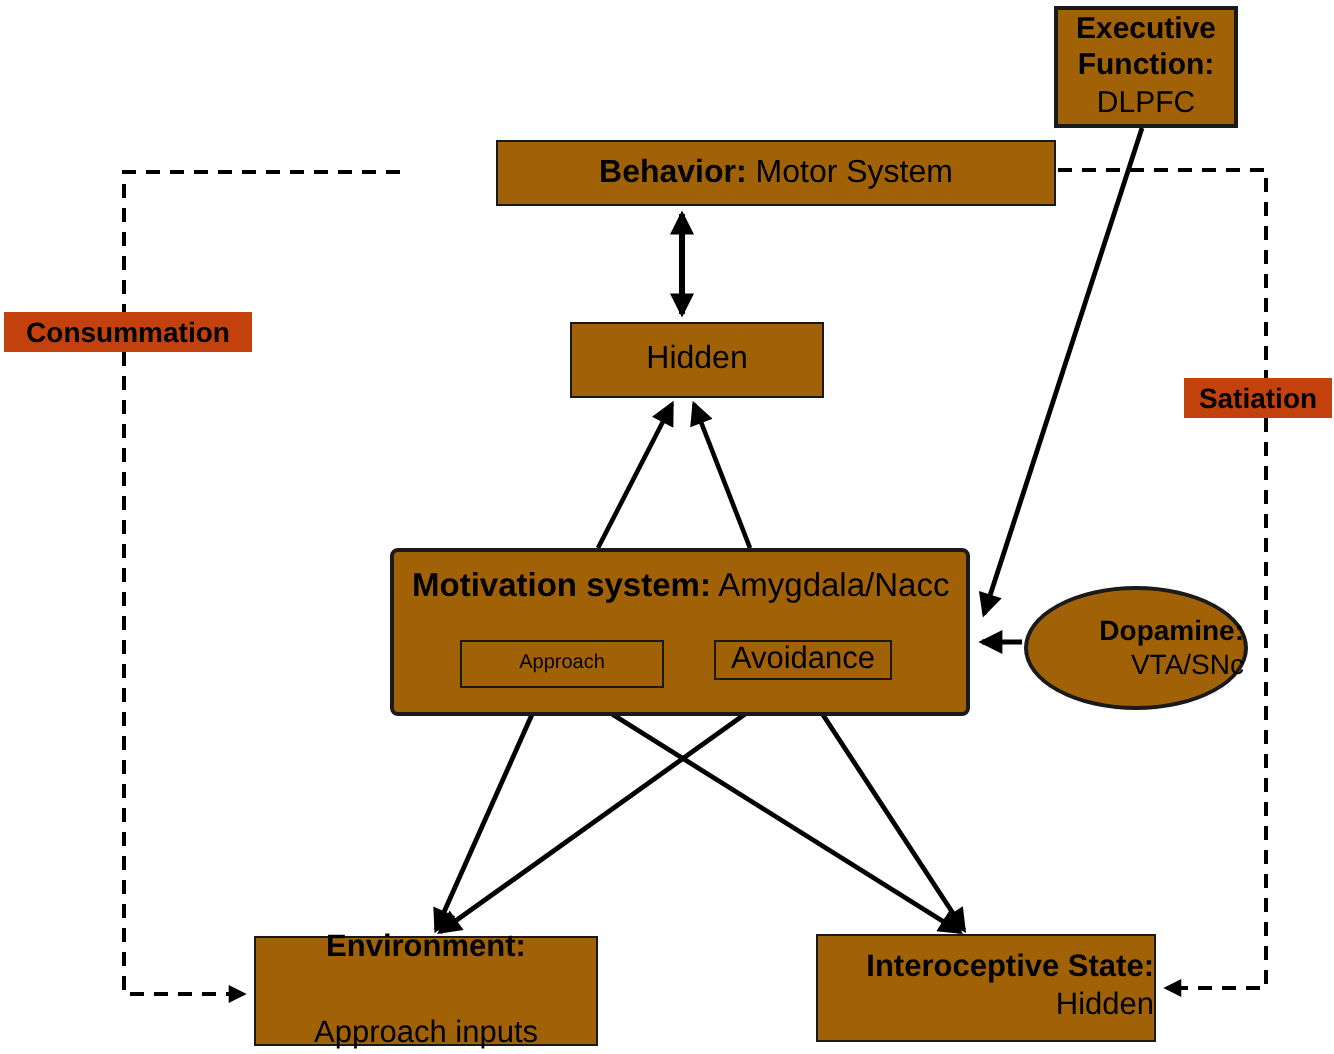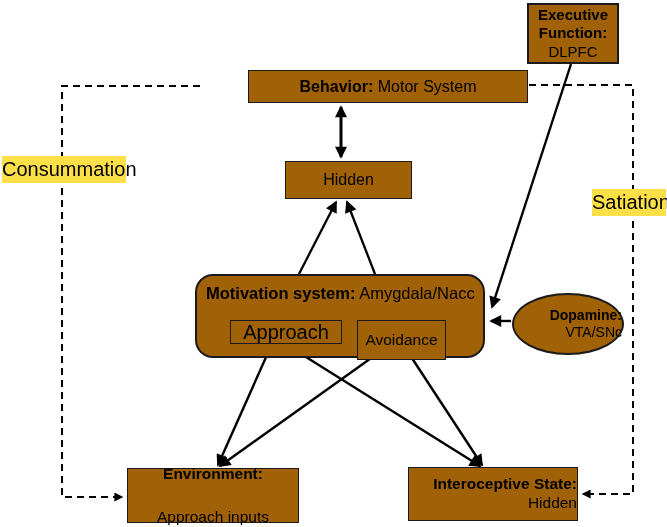--- a/index.html
+++ b/index.html
@@ -46,33 +46,33 @@
     font-size: 16px;
     margin-left: 48px;
   }
   .node-hidden {
     left: 285px; top: 161px; width: 127px; height: 38px;
     font-size: 16px;
   }
   .node-motivation {
     left: 195px; top: 274px; width: 290px; height: 84px;
     border: 2.6px solid #1a1a1a;
-    border-radius: 18px;
+    border-radius: 4px;
     align-items: flex-start;
     justify-content: flex-start;
     padding: 7px 0 0 9px;
     font-size: 16.5px;
     text-align: left;
   }
   .node-approach {
-    left: 230px; top: 320px; width: 112px; height: 24px;
-    font-size: 20px;
+    left: 230px; top: 320px; width: 102px; height: 24px;
+    font-size: 10px;
   }
   .node-avoidance {
-    left: 357px; top: 320px; width: 89px; height: 40px;
+    left: 357px; top: 320px; width: 89px; height: 20px;
     font-size: 15.5px;
   }
   .node-environment {
     left: 127px; top: 468px; width: 172px; height: 55px;
     font-size: 15.5px;
     gap: 24px;
   }
   .node-interoceptive {
     left: 408px; top: 467px; width: 170px; height: 54px;
     font-size: 15.5px;
@@ -80,23 +80,23 @@
   }
   .node-dopamine {
     left: 512px; top: 293px; width: 112px; height: 62px;
     border: 2px solid #1a1a1a;
     border-radius: 50%;
     font-size: 14px;
     align-items: flex-end;
   }
   .side-label {
     position: absolute;
-    background: #fde047;
-    font-weight: normal;
-    font-size: 20px;
+    background: #c2410c;
+    font-weight: bold;
+    font-size: 14px;
     text-align: center;
     padding: 2px 0;
   }
   .label-consummation { left: 2px; top: 156px; width: 124px; }
   .label-satiation { left: 592px; top: 189px; width: 74px; }
 </style>
 </head>
 <body>
 
 <div id="canvas">

